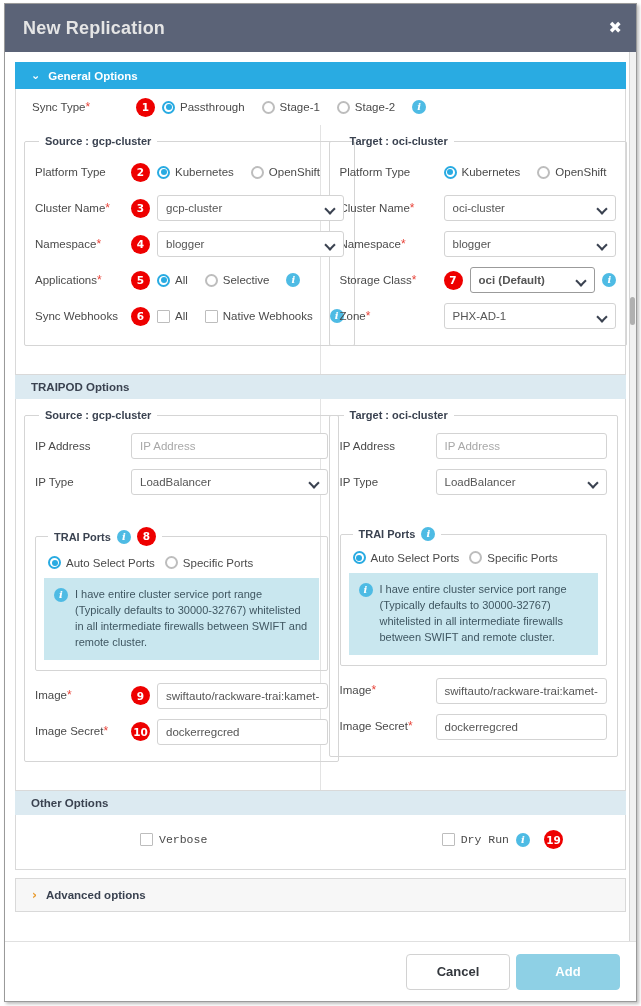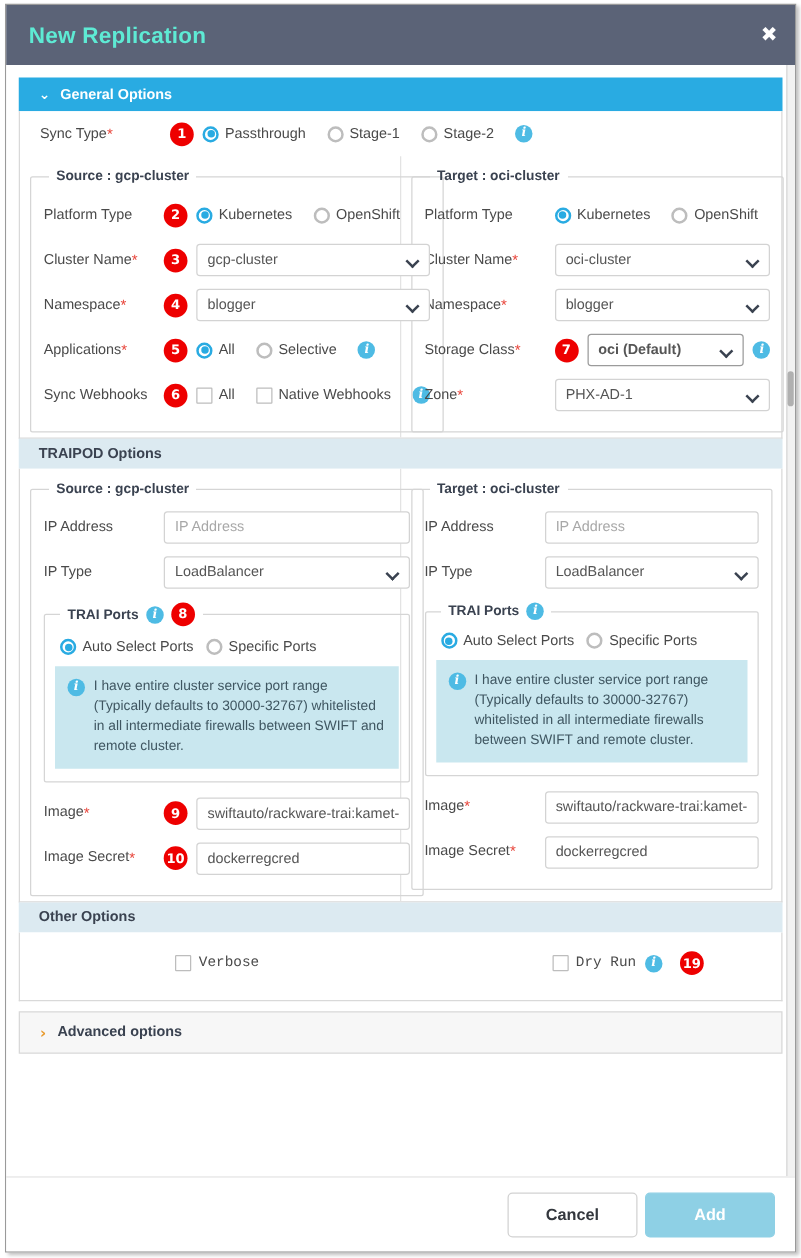--- a/index.html
+++ b/index.html
@@ -19,21 +19,21 @@
   }
   
   .titlebar {
     height: 48px; flex: 0 0 48px;
     background: #5b6377;
     display: flex; align-items: center;
     padding: 0 14px 0 18px;
     position: relative;
   }
   .titlebar .title {
-    color: #5eead4; font-size: 18px; font-weight: bold;
+    color: #e5e5e5; font-size: 18px; font-weight: bold;
     letter-spacing: .2px;
   }
   .close-icon {
     position: absolute; right: 14px; top: 50%; transform: translateY(-50%);
     color: #ffffff; font-size: 16px; font-weight: bold;
     line-height: 1; cursor: pointer; font-family: "DejaVu Sans", sans-serif;
   }
   
   .body-wrap {
     flex: 1 1 auto; position: relative; overflow: hidden;
@@ -60,31 +60,31 @@
     font-size: 11.5px; font-weight: bold;
     padding: 6px 10px 6px 16px;
   }
   .chev { font-size: 11px; font-weight: bold; font-family: "DejaVu Sans", sans-serif; }
   .panel-box {
     border: 1px solid #d9d9d9; border-top: none;
     background: #ffffff;
   }
   
   .cols { display: flex; gap: 0; }
-  .col { width: 50%; padding: 10px 8px 4px 8px; }
+  .col { width: 50%; padding: 10px 8px 28px 8px; }
   .col.left { border-right: 1px solid #e3e3e3; }
   fieldset.grp {
     border: 1px solid #d5d5d5; border-radius: 2px;
     padding: 8px 10px 10px 10px; margin: 0;
   }
   fieldset.grp > legend {
     font-size: 11px; font-weight: bold; color: #3a4250;
     padding: 0 6px; margin-left: 4px;
   }
-  fieldset.grp.inner { padding: 6px 8px 10px 8px; margin-top: 7px; }
+  fieldset.grp.inner { padding: 6px 8px 10px 8px; margin-top: 28px; }
   fieldset.grp.inner > legend {
     font-size: 11px; font-weight: bold; color: #3a4250;
     display: flex; align-items: center; gap: 6px;
   }
   
   .row {
     display: flex; align-items: center;
     min-height: 34px; margin-bottom: 2px; justify-content: flex-end;
   }
   .row .lbl {

